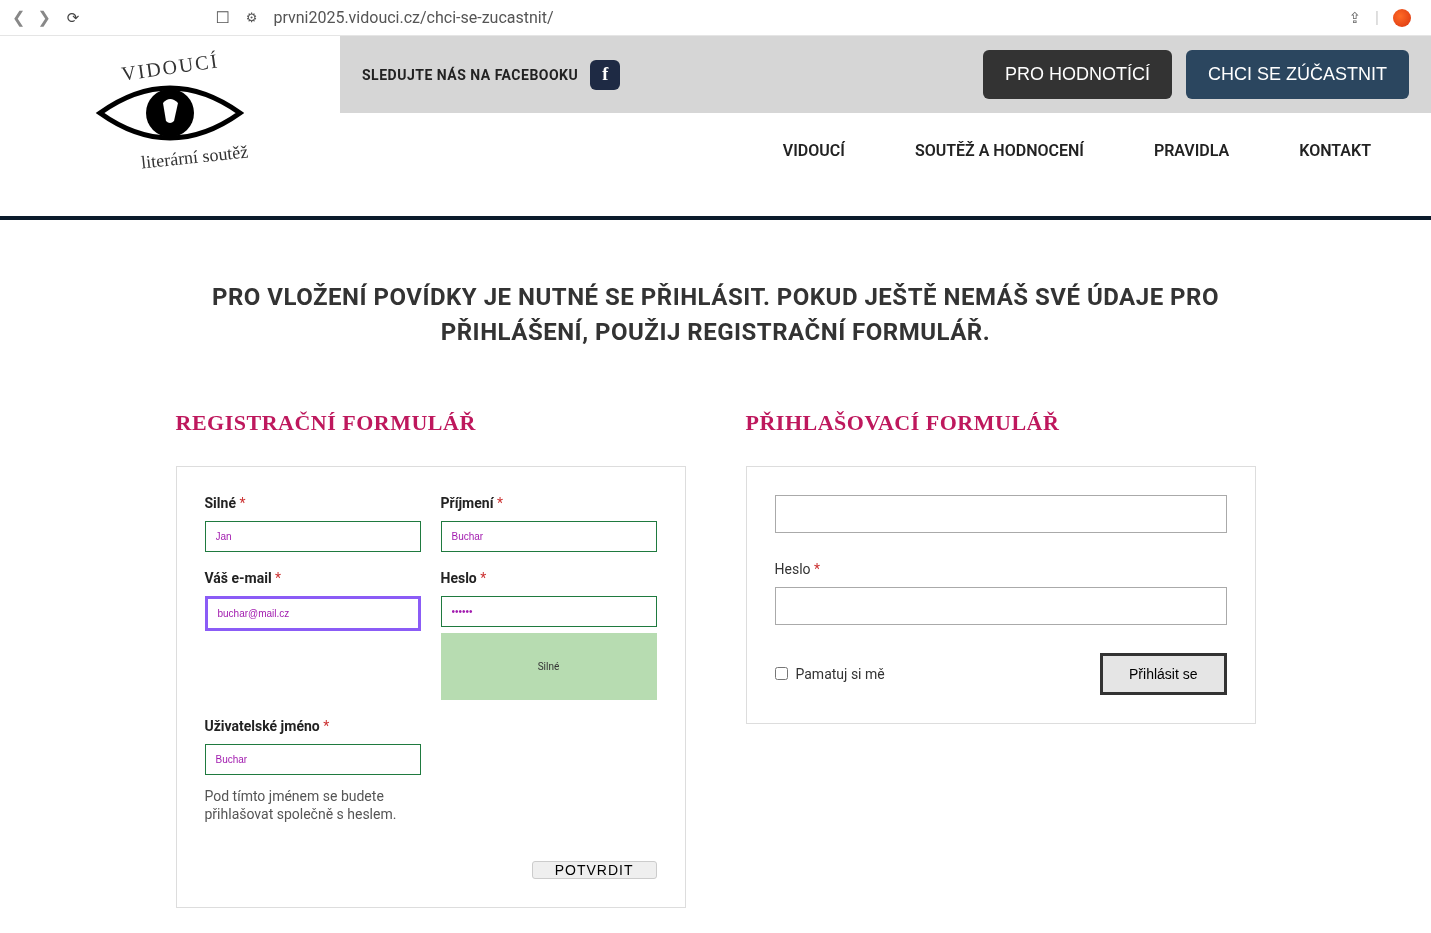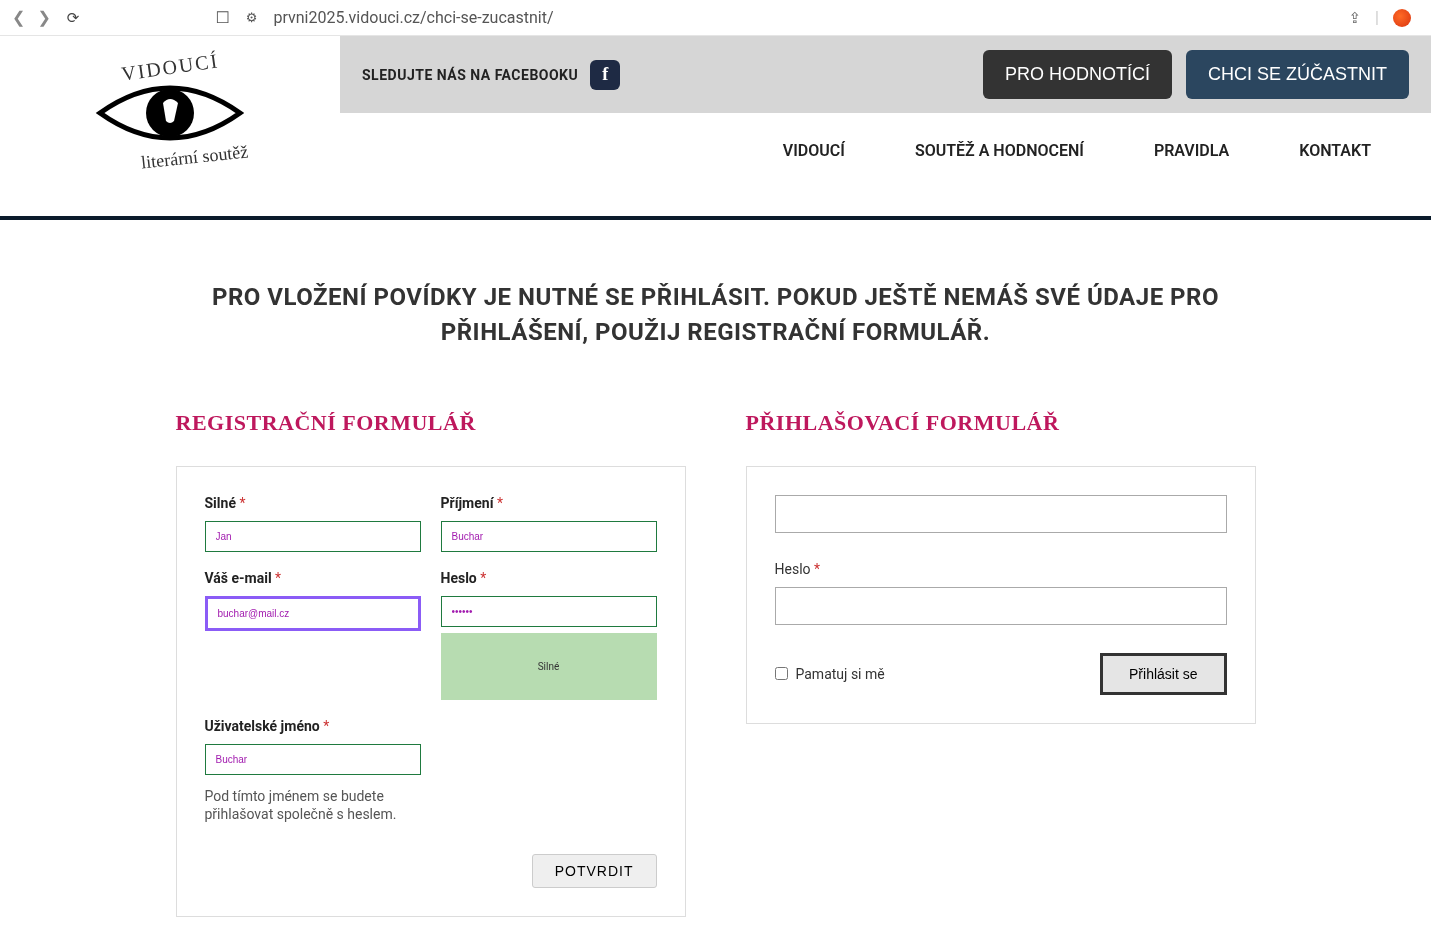--- a/index.html
+++ b/index.html
@@ -51,21 +51,21 @@
     .form-card { border: 1px solid #ddd; padding: 28px; }
     .form-grid { display: grid; grid-template-columns: 1fr 1fr; gap: 18px 20px; }
     .field { display: flex; flex-direction: column; }
     .field-label { font-size: 14px; font-weight: 700; color: #222; margin-bottom: 10px; }
     .req-star { color: #cc3333; font-weight: 400; }
     .field input { border: 1px solid #1f7a3f; padding: 9px 10px; font-size: 10px; outline: none; color: #a21caf; background: #fff; }
     .field.plain input { border: 3px solid #8b5cf6; }
     .strength-badge { background: #b7dcb1; text-align: center; padding: 28px 0; font-size: 10px; color: #333; margin-top: 6px; }
     .hint { font-size: 14px; color: #555; margin-top: 12px; line-height: 1.35; }
     .confirm-wrap { display: flex; justify-content: flex-end; margin-top: 30px; }
-    .confirm-btn { border: 1px solid #ccc; border-radius: 3px; background: #efefef; padding: 8px 22px; font-size: 14px; letter-spacing: 1px; cursor: pointer; }
+    .confirm-btn { border: 1px solid #ccc; border-radius: 3px; background: #efefef; padding: 0 22px; font-size: 14px; letter-spacing: 1px; cursor: pointer; margin-top: 7px; }
 
     
     .login-card { border: 1px solid #ddd; padding: 28px; }
     .login-field-label { font-size: 14px; color: #333; margin-bottom: 10px; display: block; }
     .login-card input[type="text"], .login-card input[type="password"] { width: 100%; border: 1px solid #aaa; padding: 10px; font-size: 14px; outline: none; margin-bottom: 28px; }
     .login-bottom { display: flex; justify-content: space-between; align-items: center; }
     .remember-wrap { display: flex; align-items: center; gap: 8px; font-size: 14px; color: #333; }
     .login-btn { border: 3px solid #333; background: #e5e5e5; padding: 10px 26px; font-size: 14px; cursor: pointer; }
   </style>
 </head>

